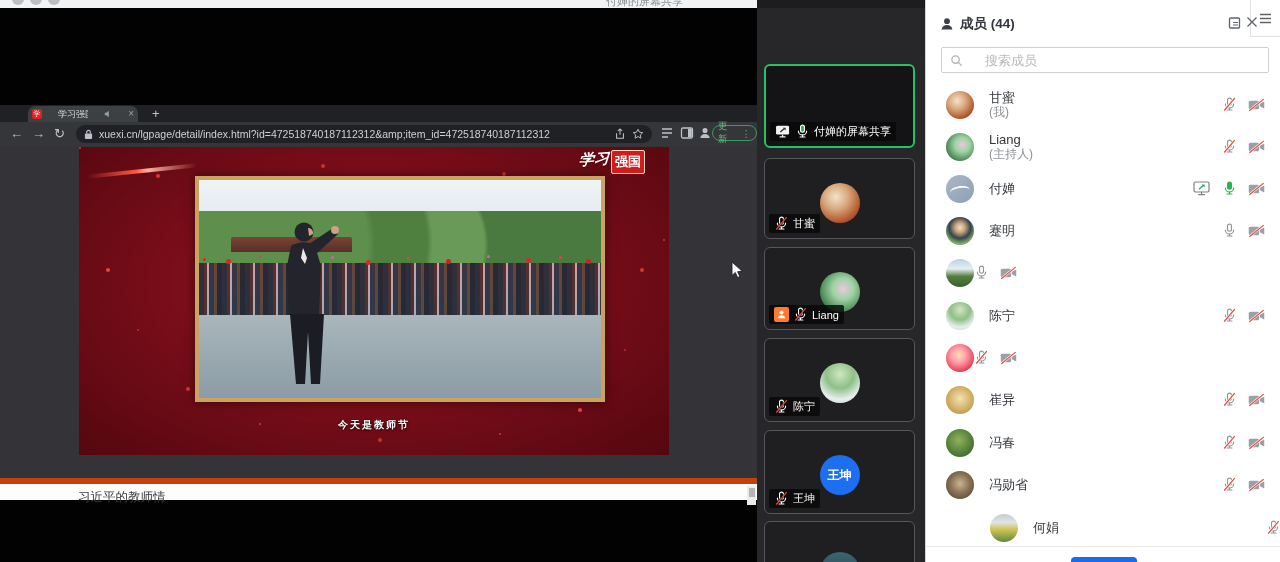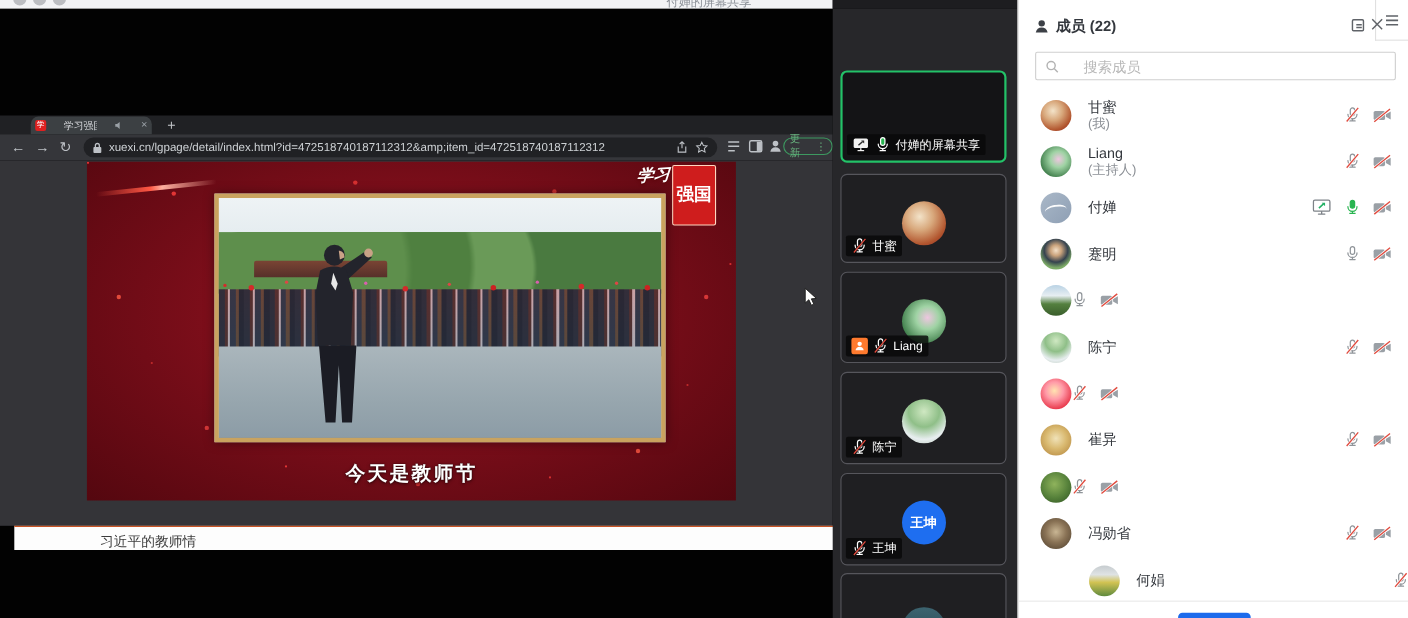--- a/index.html
+++ b/index.html
@@ -22,53 +22,53 @@
   .newtab{position:absolute;left:152px;top:1px;color:#c3c6c9;font-size:13px;line-height:15px;}
   .toolbar{position:absolute;left:0;top:17px;width:757px;height:24px;background:#35363a;}
   .nav-ico{position:absolute;top:4px;color:#bdc1c6;font-size:13px;line-height:16px;}
   .urlbar{position:absolute;left:76px;top:3px;width:576px;height:18px;background:#202124;border-radius:9px;display:flex;align-items:center;padding:0 8px;box-sizing:border-box;gap:6px;}
   .url-text{color:#cdd1d4;font-size:10.5px;white-space:nowrap;overflow:hidden;flex:1;}
   .tb-right{position:absolute;top:4px;}
   .pill{position:absolute;left:712px;top:3px;height:16px;border:1px solid #3d9960;border-radius:9px;display:flex;align-items:center;padding:0 5px;gap:5px;box-sizing:border-box;}
   .pill span{color:#68b27e;font-size:9.5px;}
   
   .page-dark{position:absolute;left:0;top:41px;width:757px;height:332px;background:#343438;}
-  .page-white{position:absolute;left:13px;top:373px;width:757px;height:22px;background:#fdfdfd;border-top:1px solid #c2410c;box-sizing:border-box;}
+  .page-white{position:absolute;left:0;top:373px;width:757px;height:22px;background:#fdfdfd;border-top:6px solid #c2410c;box-sizing:border-box;}
   .article-title{position:absolute;left:78px;top:5px;font-size:12.5px;color:#3c3c3c;}
   .mini-scroll{position:absolute;right:1px;top:2px;width:9px;height:19px;background:#ececec;}
   .mini-scroll i{display:block;margin:2px 1.5px;height:9px;background:#b5b5b5;}
   
   .video{position:absolute;left:79px;top:1px;width:590px;height:308px;overflow:hidden;background:radial-gradient(ellipse at 50% 45%,#9c1322 0%,#7c0e1a 45%,#54070f 100%);}
   .flare{position:absolute;left:8px;top:22px;width:110px;height:4px;background:linear-gradient(90deg,transparent,#ff5844 45%,#ffb0a0 55%,transparent);transform:rotate(-6deg);border-radius:2px;}
   .sparkles{position:absolute;left:0;top:0;width:2px;height:2px;border-radius:50%;background:#e23535;
     box-shadow:78px 28px 0 1px #e23535,160px 60px 0 0 #c22b2b,243px 18px 0 1px #d53030,330px 42px 0 0 #e24a3a,
     424px 26px 0 1px #cf2f2f,520px 56px 0 0 #e23535,562px 122px 0 1px #d53737,545px 202px 0 0 #c22b2b,
     500px 262px 0 1px #e24a3a,420px 286px 0 0 #d53030,300px 292px 0 1px #c93030,180px 276px 0 0 #e23535,
     108px 241px 0 1px #d53737,58px 182px 0 0 #c22b2b,28px 122px 0 1px #e24a3a,584px 92px 0 0 #d53030,
     470px 162px 0 1px #ff7a5a,362px 232px 0 0 #c93030;}
   .xlogo{position:absolute;left:500px;top:3px;display:flex;align-items:flex-start;gap:2px;}
   .xlogo-script{color:#fff;font-size:15px;font-weight:bold;font-style:italic;transform:skewX(-8deg) rotate(-4deg);text-shadow:0 1px 2px #500;}
-  .xlogo-box{background:#cf1d1d;color:#fff;font-size:16px;font-weight:bold;padding:16px 3px;border-radius:2px;border:1px solid #ffd7c0;font-family:Liberation Mono, monospace;}
+  .xlogo-box{background:#cf1d1d;color:#fff;font-size:13px;font-weight:bold;padding:2px 3px;border-radius:2px;border:1px solid #ffd7c0;font-family:Liberation Mono, monospace;}
   .frame{position:absolute;left:116px;top:29px;width:410px;height:226px;border:4px solid #c9a35f;box-shadow:inset 0 0 0 1px #8a6a30,0 0 10px rgba(0,0,0,.5);box-sizing:border-box;background:#e8edf0;}
   .ph-sky{position:absolute;left:0;top:0;width:100%;height:26%;background:linear-gradient(#eef3f5,#dfe8ec);}
   .ph-trees{position:absolute;left:0;top:14%;width:100%;height:26%;
     background:radial-gradient(circle at 12% 62%,#5e8f4c 0 34%,transparent 36%),radial-gradient(circle at 30% 55%,#4f8040 0 38%,transparent 40%),
     radial-gradient(circle at 52% 60%,#6a9a58 0 36%,transparent 38%),radial-gradient(circle at 72% 52%,#4a7a40 0 40%,transparent 42%),
     radial-gradient(circle at 90% 60%,#5e8f4c 0 36%,transparent 38%),linear-gradient(transparent 40%,#53814a 75%,#44693c 100%);}
   .ph-building{position:absolute;left:8%;top:26%;width:30%;height:7%;background:linear-gradient(#7a4434,#57302a);border-radius:2px 2px 0 0;}
   .ph-crowd{position:absolute;left:0;top:38%;width:100%;height:28%;
     background:repeating-linear-gradient(90deg,#343c4c 0 5px,#5a3e3e 5px 8px,#cdd2d8 8px 10px,#39465a 10px 15px,#6b5a4a 15px 18px,#2c3444 18px 23px),
     linear-gradient(rgba(120,40,40,.35),rgba(30,34,44,.25));background-blend-mode:overlay;}
   .ph-flags{position:absolute;left:4px;top:36%;width:3px;height:3px;border-radius:50%;background:#d42a2a;
     box-shadow:24px 2px 0 1px #d42a2a,56px -3px 0 0 #e04545,92px 1px 0 1px #c22,128px -2px 0 0 #d95fae,
     164px 3px 0 1px #d42a2a,204px -1px 0 0 #e04545,244px 2px 0 1px #c22,284px -3px 0 0 #d95fae,
     324px 1px 0 1px #d42a2a,356px -2px 0 0 #e04545,384px 2px 0 1px #c22;}
   .ph-pave{position:absolute;left:0;top:62%;width:100%;height:38%;background:linear-gradient(#aab6bc,#97a6ae 60%,#8c9ca6);}
   .ph-figure{position:absolute;left:80px;top:38px;}
-  .vcaption{position:absolute;left:0;right:0;top:271px;text-align:center;color:#fff;font-size:18px;font-weight:bold;letter-spacing:2px;text-shadow:0 1px 3px #2a0408,0 0 1px #000;}
+  .vcaption{position:absolute;left:0;right:0;top:271px;text-align:center;color:#fff;font-size:10px;font-weight:bold;letter-spacing:2px;text-shadow:0 1px 3px #2a0408,0 0 1px #000;}
   
   .cursor{position:absolute;left:731px;top:253px;}
   
   .midcol{position:absolute;left:757px;top:8px;width:168px;height:554px;background:#27272a;overflow:hidden;}
   .tile{position:absolute;left:7px;width:151px;background:#1f1f22;border:1px solid #56565c;border-radius:6px;box-sizing:border-box;overflow:hidden;}
   .tile.active{border:2px solid #23c268;background:#141416;}
   .tile-ava{position:absolute;left:50%;top:24px;transform:translateX(-50%);width:40px;height:40px;border-radius:50%;}
   .tile.partial .tile-ava{top:30px;}
   .ava-text{display:flex;align-items:center;justify-content:center;color:#fff;font-size:12px;font-weight:bold;}
   .tile-label{position:absolute;left:4px;bottom:5px;background:rgba(8,8,8,.82);border-radius:2px;display:flex;align-items:center;padding:2px 5px;gap:4px;max-width:140px;}
@@ -322,21 +322,21 @@
     <div class="corner-tab">
       <svg width="13" height="11" viewBox="0 0 13 11">
           <path d="M1 1.5h11M1 5.5h11M1 9.5h11" stroke="#5f6368" stroke-width="1.5"></path>
         </svg>
     </div>
     <div class="panel-header">
       <span class="hico" style="left:13px;color:#3c4046"><svg width="16" height="16" viewBox="0 0 16 16">
             <circle cx="8" cy="5.2" r="2.9" fill="#3c4046"></circle>
             <path d="M2.6 13.6c.5-3 2.5-4.6 5.4-4.6s4.9 1.6 5.4 4.6z" fill="#3c4046"></path>
           </svg></span>
-      <span class="ph-title">成员 (22)</span>
+      <span class="ph-title">成员 (44)</span>
       <svg class="hico" style="left:302px" width="14" height="14" viewBox="0 0 14 14">
           <rect x="1.5" y="2" width="10" height="10" rx="1" fill="none" stroke="#5f6368" stroke-width="1.3"></rect>
           <path d="M5 6.5h5M5 9h5" stroke="#5f6368" stroke-width="1.2"></path>
         </svg>
       <svg class="hico" style="left:320px" width="12" height="12" viewBox="0 0 12 12">
           <path d="M1.5 1.5l9 9M10.5 1.5l-9 9" stroke="#5f6368" stroke-width="1.3"></path>
         </svg>
     </div>
     <div class="searchbox">
       <svg width="13" height="13" viewBox="0 0 14 14">
@@ -588,20 +588,24 @@
   <g class="slash">
                   <path class="slash-w" d="M1.4 13L16.6 0.8" stroke="#ffffff" stroke-width="2.6"></path>
                   <path d="M1.4 13L16.6 0.8" stroke="#e04b3f" stroke-width="1.3"></path>
                 </g>
 </svg>
 </span>
     </span>
   </div>
         <div class="mrow single" style="top: 343px;">
     <span class="mava" style="background: radial-gradient(circle at 45% 40%, rgb(143, 179, 92) 0%, rgb(85, 128, 58) 55%, rgb(47, 82, 34) 100%);"></span>
+    <span class="mtext">
+      <span class="mname">冯春</span>
+
+    </span>
     <span class="micons">
 
       <span class="icon mic mic-muted">
 <svg width="15" height="15" viewBox="0 0 16 16">
   <rect class="mb" x="5.9" y="1.2" width="4.2" height="7.6" rx="2.1" fill="none" stroke="currentColor" stroke-width="1.2"></rect>
   <path d="M3.6 7.4a4.4 4.4 0 0 0 8.8 0" fill="none" stroke="currentColor" stroke-width="1.2" stroke-linecap="round"></path>
   <path d="M8 11.8v1.8M5.4 13.8h5.2" fill="none" stroke="currentColor" stroke-width="1.2" stroke-linecap="round"></path>
   <g class="slash">
                   <path class="slash-w" d="M2.4 14.4L13.6 1.2" stroke="#ffffff" stroke-width="2.6"></path>
                   <path d="M2.4 14.4L13.6 1.2" stroke="#e04b3f" stroke-width="1.3"></path>

